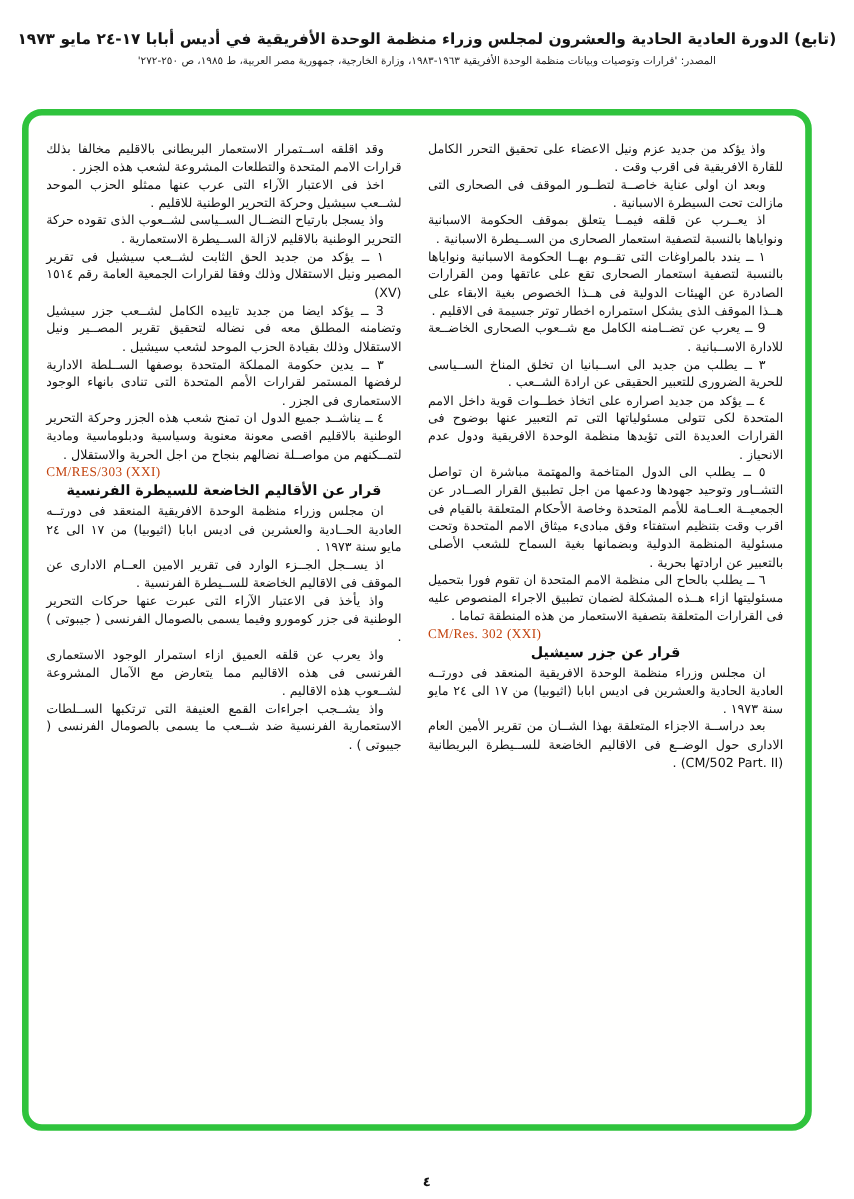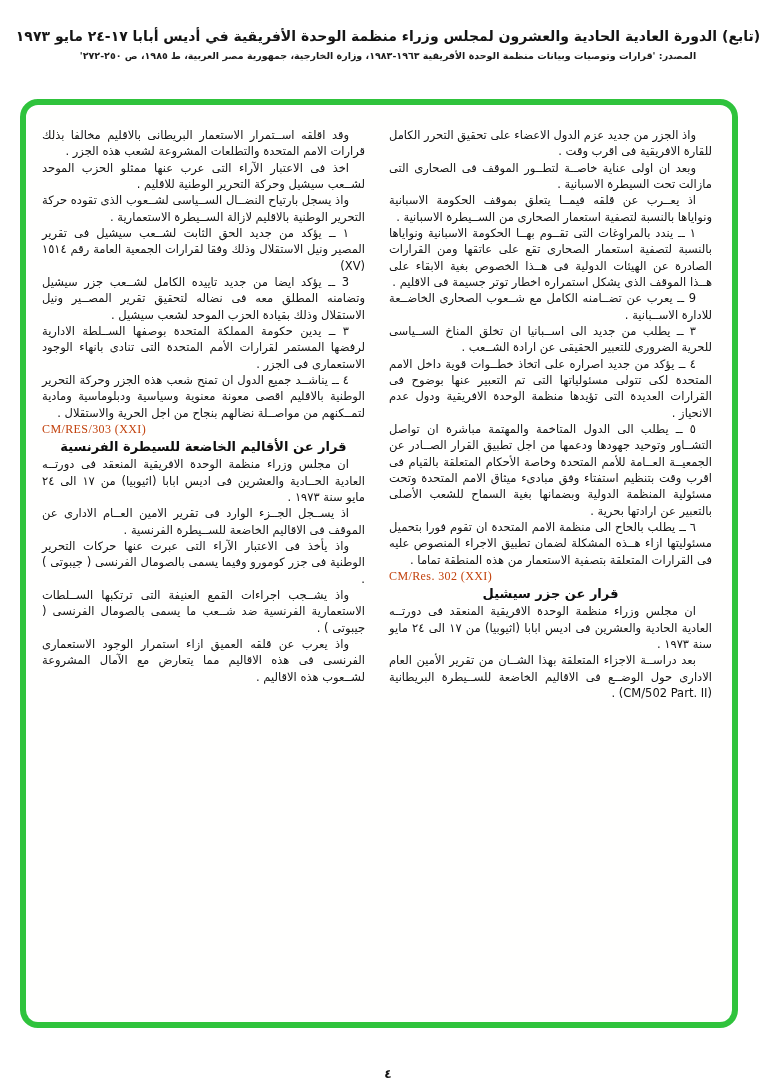--- a/index.html
+++ b/index.html
@@ -21,21 +21,21 @@
     padding-top: 28px;
     color: #151515;
   }
   .doc-header .title-line {
     font-size: 14px;
     font-weight: bold;
     letter-spacing: 0;
   }
   .doc-header .source-line {
     font-size: 9.5px;
-    font-weight: bold;
+    font-weight: normal;
     margin-top: 6px;
     color: #1c1c1c;
   }
   .content-frame {
     position: absolute;
     left: 20px;
     top: 99px;
     width: 718px;
     height: 929px;
     box-sizing: border-box;
@@ -97,21 +97,21 @@
 
 <div class="page">
 
   <header class="doc-header">
     <div class="title-line">(تابع) الدورة العادية الحادية والعشرون لمجلس وزراء منظمة الوحدة الأفريقية في أديس أبابا ١٧-٢٤ مايو ١٩٧٣</div>
     <div class="source-line">المصدر: 'قرارات وتوصيات وبيانات منظمة الوحدة الأفريقية ١٩٦٣-١٩٨٣، وزارة الخارجية، جمهورية مصر العربية، ط ١٩٨٥، ص ٢٥٠-٢٧٢'</div>
   </header>
 
   <main class="content-frame" style="border-color: rgb(47, 195, 60);">
     <section class="text-column">
-        <p class="para">واذ الجزر من جديد عزم الدول الاعضاء على تحقيق التحرر الكامل للقارة الافريقية فى اقرب وقت .</p>
+        <p class="para">واذ يؤكد من جديد عزم ونيل الاعضاء على تحقيق التحرر الكامل للقارة الافريقية فى اقرب وقت .</p>
         <p class="para">وبعد ان اولى عناية خاصــة لتطــور الموقف فى الصحارى التى مازالت تحت السيطرة الاسبانية .</p>
         <p class="para">اذ يعــرب عن قلقه فيمــا يتعلق بموقف الحكومة الاسبانية ونواياها بالنسبة لتصفية استعمار الصحارى من الســيطرة الاسبانية .</p>
         <p class="para">١ ــ يندد بالمراوغات التى تقــوم بهــا الحكومة الاسبانية ونواياها بالنسبة لتصفية استعمار الصحارى تقع على عاتقها ومن القرارات الصادرة عن الهيئات الدولية فى هــذا الخصوص بغية الابقاء على هــذا الموقف الذى يشكل استمراره اخطار توتر جسيمة فى الاقليم .</p>
         <p class="para">9 ــ يعرب عن تضــامنه الكامل مع شــعوب الصحارى الخاضــعة للادارة الاســبانية .</p>
         <p class="para">٣ ــ يطلب من جديد الى اســبانيا ان تخلق المناخ الســياسى للحرية الضرورى للتعبير الحقيقى عن ارادة الشــعب .</p>
         <p class="para">٤ ــ يؤكد من جديد اصراره على اتخاذ خطــوات قوية داخل الامم المتحدة لكى تتولى مسئولياتها التى تم التعبير عنها بوضوح فى القرارات العديدة التى تؤيدها منظمة الوحدة الافريقية ودول عدم الانحياز .</p>
         <p class="para">٥ ــ يطلب الى الدول المتاخمة والمهتمة مباشرة ان تواصل التشــاور وتوحيد جهودها ودعمها من اجل تطبيق القرار الصــادر عن الجمعيــة العــامة للأمم المتحدة وخاصة الأحكام المتعلقة بالقيام فى اقرب وقت بتنظيم استفتاء وفق مبادىء ميثاق الامم المتحدة وتحت مسئولية المنظمة الدولية وبضمانها بغية السماح للشعب الأصلى بالتعبير عن ارادتها بحرية .</p>
         <p class="para">٦ ــ يطلب بالحاح الى منظمة الامم المتحدة ان تقوم فورا بتحميل مسئوليتها ازاء هــذه المشكلة لضمان تطبيق الاجراء المنصوص عليه فى القرارات المتعلقة بتصفية الاستعمار من هذه المنطقة تماما .</p>
         <p class="ref-code">CM/Res. 302 (XXI)</p>
         <p class="res-heading">قرار عن جزر سيشيل</p>
@@ -124,22 +124,22 @@
         <p class="para">واذ يسجل بارتياح النضــال الســياسى لشــعوب الذى تقوده حركة التحرير الوطنية بالاقليم لازالة الســيطرة الاستعمارية .</p>
         <p class="para">١ ــ يؤكد من جديد الحق الثابت لشــعب سيشيل فى تقرير المصير ونيل الاستقلال وذلك وفقا لقرارات الجمعية العامة رقم ١٥١٤ (XV)</p>
         <p class="para">3 ــ يؤكد ايضا من جديد تاييده الكامل لشــعب جزر سيشيل وتضامنه المطلق معه فى نضاله لتحقيق تقرير المصــير ونيل الاستقلال وذلك بقيادة الحزب الموحد لشعب سيشيل .</p>
         <p class="para">٣ ــ يدين حكومة المملكة المتحدة بوصفها الســلطة الادارية لرفضها المستمر لقرارات الأمم المتحدة التى تنادى بانهاء الوجود الاستعمارى فى الجزر .</p>
         <p class="para">٤ ــ يناشــد جميع الدول ان تمنح شعب هذه الجزر وحركة التحرير الوطنية بالاقليم اقصى معونة معنوية وسياسية ودبلوماسية ومادية لتمــكنهم من مواصــلة نضالهم بنجاح من اجل الحرية والاستقلال .</p>
         <p class="ref-code">CM/RES/303 (XXI)</p>
         <p class="res-heading">قرار عن الأقاليم الخاضعة للسيطرة الفرنسية</p>
         <p class="para">ان مجلس وزراء منظمة الوحدة الافريقية المنعقد فى دورتــه العادية الحــادية والعشرين فى اديس ابابا (اثيوبيا) من ١٧ الى ٢٤ مايو سنة ١٩٧٣ .</p>
         <p class="para">اذ يســجل الجــزء الوارد فى تقرير الامين العــام الادارى عن الموقف فى الاقاليم الخاضعة للســيطرة الفرنسية .</p>
         <p class="para">واذ يأخذ فى الاعتبار الآراء التى عبرت عنها حركات التحرير الوطنية فى جزر كومورو وفيما يسمى بالصومال الفرنسى ( جيبوتى ) .</p>
+        <p class="para">واذ يعرب عن قلقه العميق ازاء استمرار الوجود الاستعمارى الفرنسى فى هذه الاقاليم مما يتعارض مع الآمال المشروعة لشــعوب هذه الاقاليم .</p>
         <p class="para">واذ يشــجب اجراءات القمع العنيفة التى ترتكبها الســلطات الاستعمارية الفرنسية ضد شــعب ما يسمى بالصومال الفرنسى ( جيبوتى ) .</p>
-        <p class="para">واذ يعرب عن قلقه العميق ازاء استمرار الوجود الاستعمارى الفرنسى فى هذه الاقاليم مما يتعارض مع الآمال المشروعة لشــعوب هذه الاقاليم .</p>
       </section>
   </main>
 
   <footer class="page-footer">
     <span class="page-number">٤</span>
   </footer>
 
 </div>
 
 </body></html>

